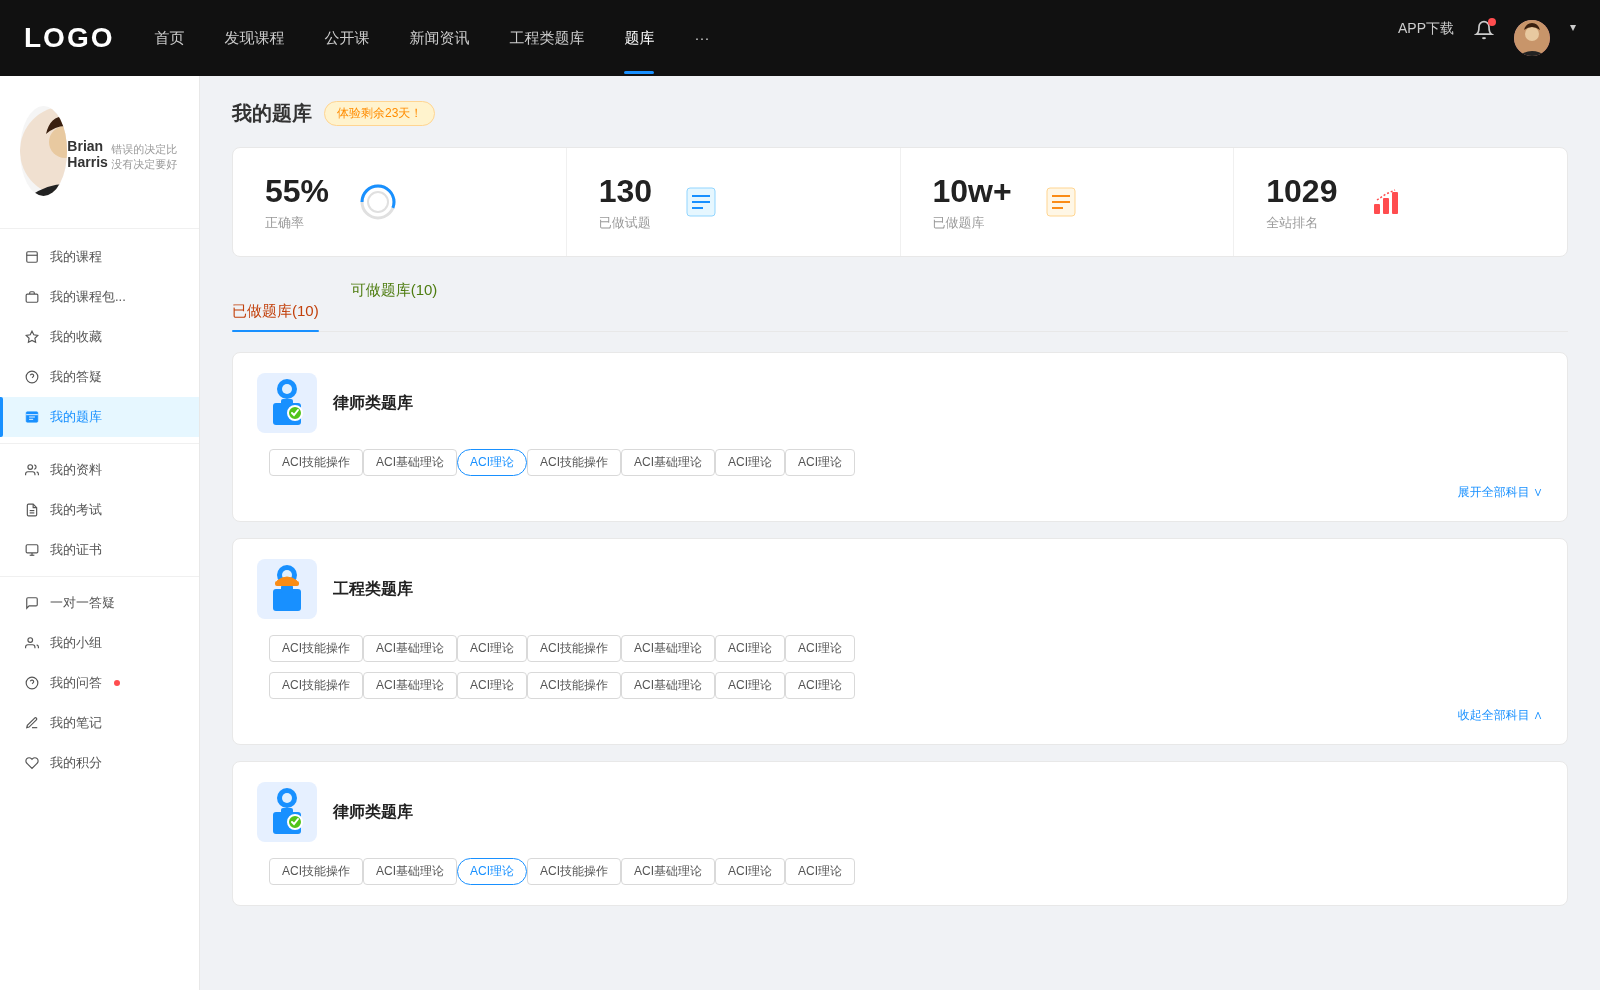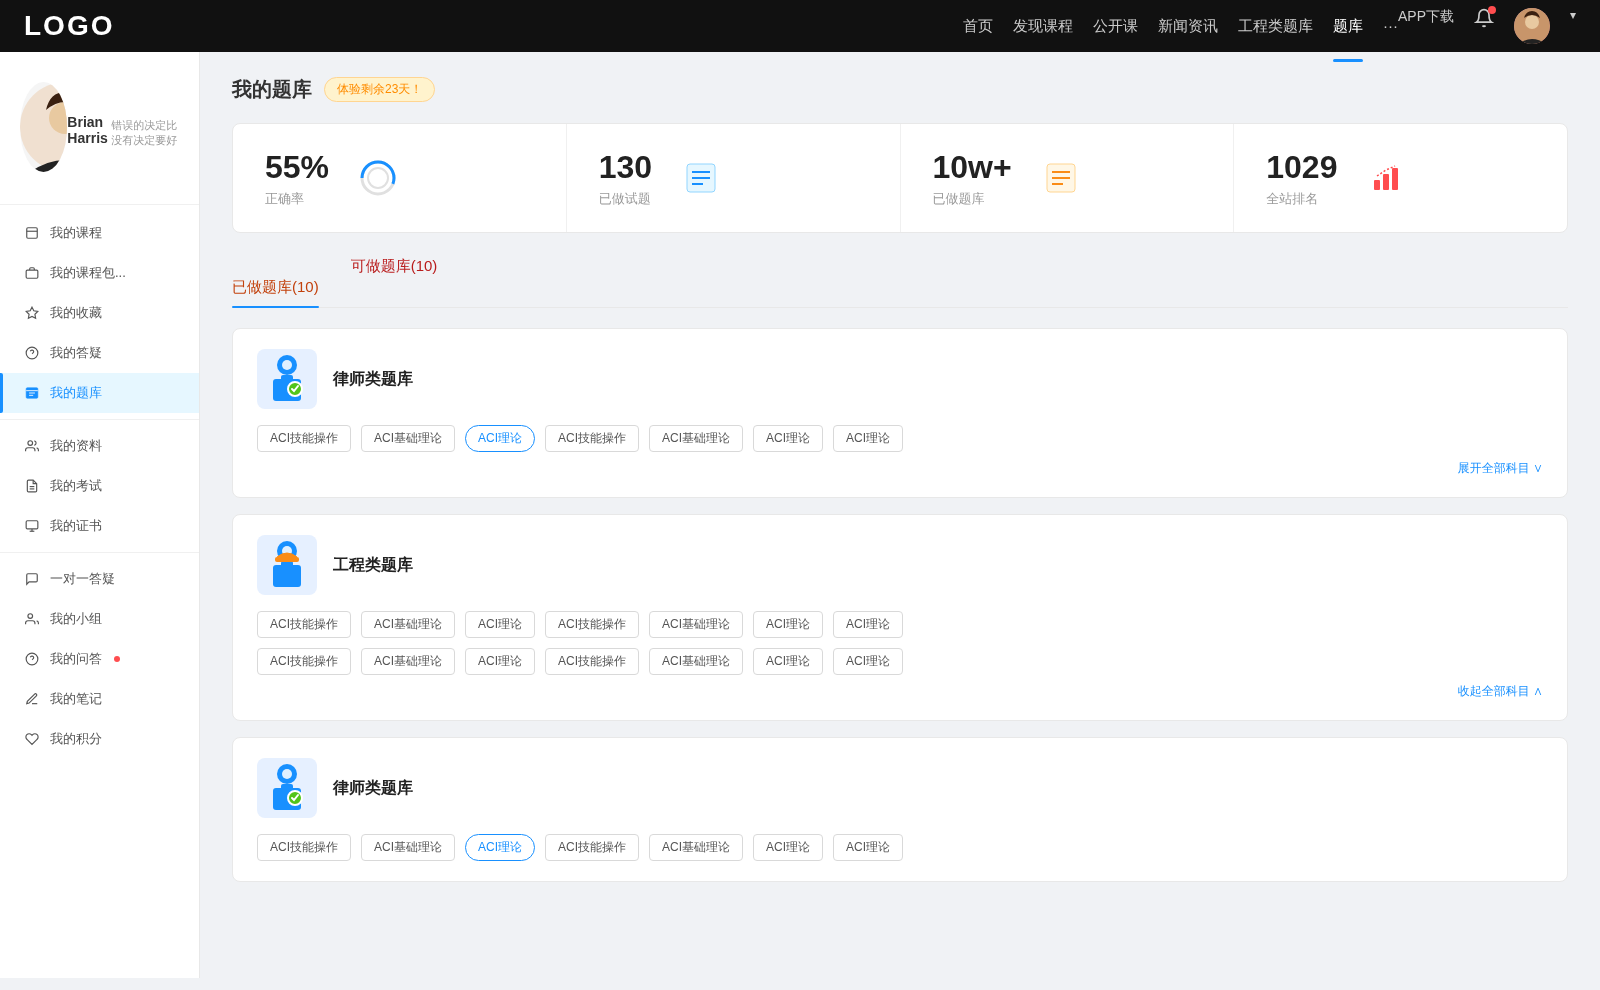--- a/index.html
+++ b/index.html
@@ -1,39 +1,38 @@
 <!DOCTYPE html>
 <html><head>
   <meta charset="utf-8">
   <style>
     * { box-sizing: border-box; margin: 0; padding: 0; }
     body { font-family: -apple-system, BlinkMacSystemFont, "PingFang SC", "Microsoft YaHei", sans-serif; background: #f0f2f5; color: #333; }
 
     
     .navbar {
       background: #111;
-      height: 52px;
+      height: 76px;
       display: flex;
       align-items: center;
       padding: 0 24px;
       position: relative;
     }
     .navbar-logo {
       color: #fff;
       font-size: 28px;
       font-weight: bold;
       letter-spacing: 2px;
       margin-right: 40px;
       min-width: 80px;
     }
     .navbar-menu {
       display: flex;
-      gap: 20px;
+      gap: 40px;
       flex: 1;
-      justify-content: flex-end;
     }
     .navbar-menu-item {
       color: #ccc;
       font-size: 15px;
       cursor: pointer;
       padding: 4px 0;
       position: relative;
     }
     .navbar-menu-item.active {
       color: #fff;
@@ -256,21 +255,21 @@
     
     .tabs-row {
       display: flex;
       gap: 32px;
       margin-bottom: 20px;
       border-bottom: 1px solid #e8e8e8;
       padding-bottom: 0;
     }
     .tab-item {
       font-size: 15px;
-      color: #b91c1c;
+      color: #4d7c0f;
       cursor: pointer;
       padding-bottom: 10px;
       position: relative;
     }
     .tab-item.active {
       color: #c2410c;
       font-weight: 400;
       margin-top: 21px;
     }
     .tab-item.active::after {
@@ -308,23 +307,23 @@
       justify-content: center;
       flex-shrink: 0;
     }
     .bank-card-title {
       font-size: 16px;
       font-weight: 600;
       color: #222;
     }
     .tags-row {
       display: flex;
-      gap: 10px;
       flex-wrap: wrap;
       align-items: center;
+      margin-left: 12px;
     }
     .tag {
       border: 1px solid #d9d9d9;
       border-radius: 4px;
       padding: 4px 12px;
       font-size: 12px;
       color: #555;
       cursor: pointer;
       white-space: nowrap;
     }

